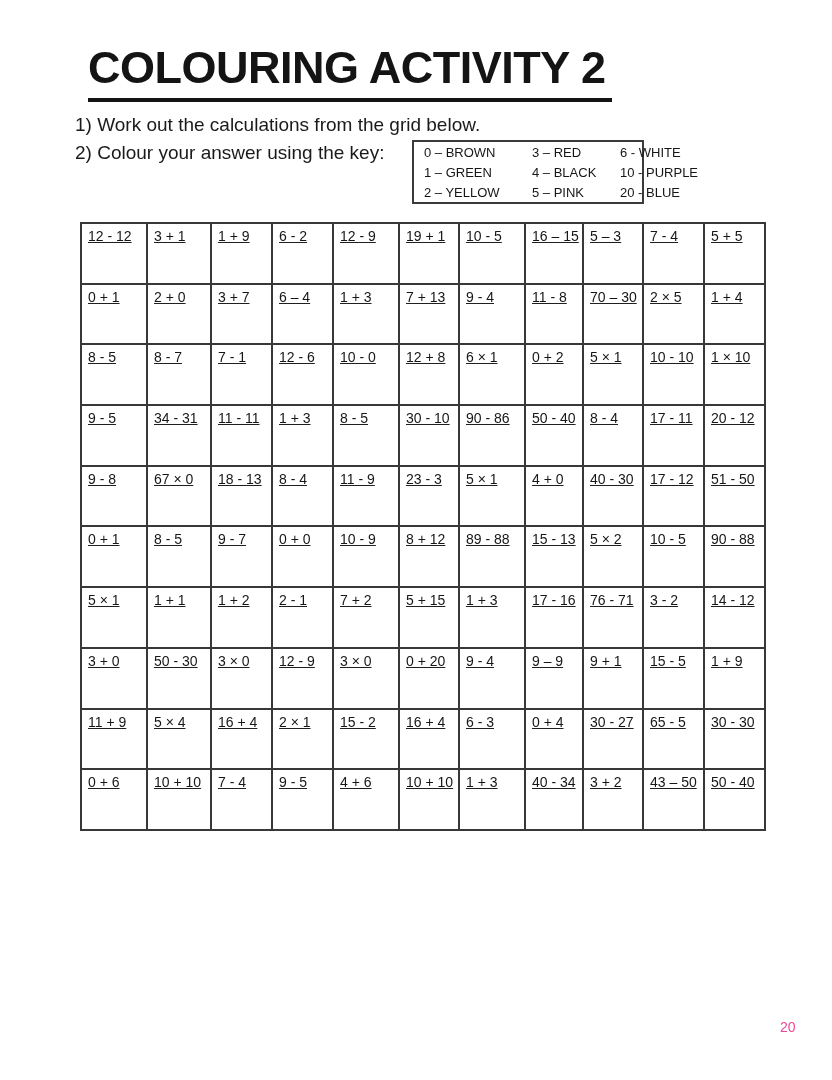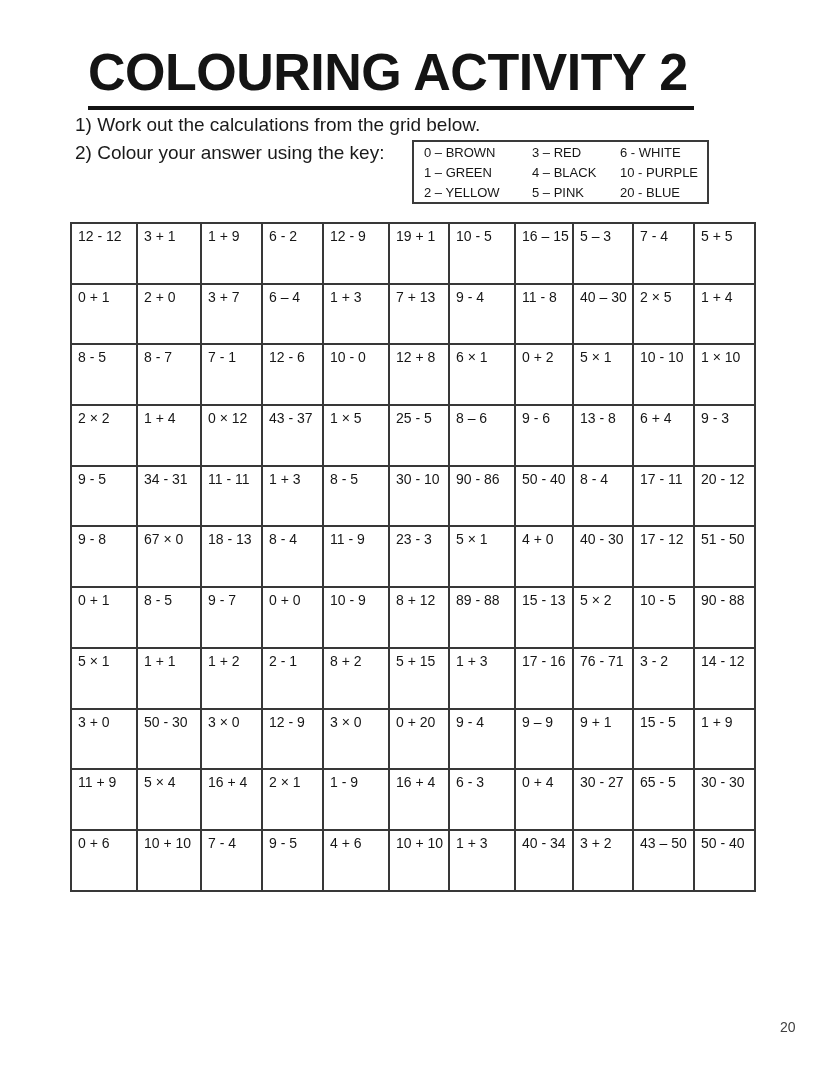--- a/index.html
+++ b/index.html
@@ -2,47 +2,47 @@
 <html><head>
 <meta charset="utf-8">
 <style>
   html, body { margin:0; padding:0; }
   body {
     width:832px; height:1080px; background:#ffffff; position:relative;
     font-family:"Liberation Sans", sans-serif; color:#1f1f1f; overflow:hidden;
   }
   .page-title {
     position:absolute; left:88px; top:42px; margin:0;
-    font-size:52px; font-weight:bold; letter-spacing:-0.5px; color:#141414;
+    font-size:45px; font-weight:bold; letter-spacing:-0.5px; color:#141414;
     white-space:nowrap;
   }
   .page-title .underline-wrap {
     display:inline-block; border-bottom:4px solid #141414; padding:0 6px 4px 0;
   }
   .instruction { position:absolute; left:75px; font-size:19px; color:#1a1a1a; white-space:nowrap; }
   .instruction-1 { top:114px; }
   .instruction-2 { top:142px; }
   .key-box {
-    position:absolute; left:412px; top:140px; width:297px; height:64px;
+    position:absolute; left:412px; top:140px; width:232px; height:64px;
     border:2px solid #3a3a3a; box-sizing:border-box; background:#fff;
     display:grid; grid-template-columns:108px 88px auto;
     align-content:space-around; padding-left:10px; font-size:13px; color:#161616;
   }
   .key-entry { line-height:17px; white-space:nowrap; }
   .calc-grid {
-    position:absolute; left:70px; top:222px;
-    border-collapse:collapse; table-layout:fixed;
+    position:absolute; left:80px; top:222px;
+    border-collapse:collapse; table-layout:fixed;text-decoration:underline;
   }
   .calc-grid td {
     border:2px solid #383838; box-sizing:border-box;
     height:60.7px; vertical-align:top; text-align:left;
     padding:4px 2px 0 6px; font-size:14px; color:#161616; white-space:nowrap;
     background:#ffffff;
   }
-  .page-number { position:absolute; left:780px; top:1019px; font-size:14px; color:#404040; }
+  .page-number { position:absolute; left:780px; top:1019px; font-size:14px; color:#ec4899; }
 </style>
 </head>
 <body>
 
 <h1 class="page-title"><span class="underline-wrap">COLOURING ACTIVITY 2</span></h1>
 
 <div class="instruction instruction-1">1) Work out the calculations from the grid below.</div>
 <div class="instruction instruction-2">2) Colour your answer using the key:</div>
 
 <div class="key-box">
@@ -87,51 +87,38 @@
       </tr>
       <tr>
         <td>0 + 1</td>
         <td>2 + 0</td>
         <td>3 + 7</td>
         <td>6 – 4</td>
         <td>1 + 3</td>
         <td>7 + 13</td>
         <td>9 - 4</td>
         <td>11 - 8</td>
-        <td>40 – 30</td>
+        <td>70 – 30</td>
         <td>2 × 5</td>
         <td>1 + 4</td>
       </tr>
       <tr>
         <td>8 - 5</td>
         <td>8 - 7</td>
         <td>7 - 1</td>
         <td>12 - 6</td>
         <td>10 - 0</td>
         <td>12 + 8</td>
         <td>6 × 1</td>
         <td>0 + 2</td>
         <td>5 × 1</td>
         <td>10 - 10</td>
         <td>1 × 10</td>
       </tr>
       <tr>
-        <td>2 × 2</td>
-        <td>1 + 4</td>
-        <td>0 × 12</td>
-        <td>43 - 37</td>
-        <td>1 × 5</td>
-        <td>25 - 5</td>
-        <td>8 – 6</td>
-        <td>9 - 6</td>
-        <td>13 - 8</td>
-        <td>6 + 4</td>
-        <td>9 - 3</td>
-      </tr>
-      <tr>
         <td>9 - 5</td>
         <td>34 - 31</td>
         <td>11 - 11</td>
         <td>1 + 3</td>
         <td>8 - 5</td>
         <td>30 - 10</td>
         <td>90 - 86</td>
         <td>50 - 40</td>
         <td>8 - 4</td>
         <td>17 - 11</td>
@@ -161,21 +148,21 @@
         <td>15 - 13</td>
         <td>5 × 2</td>
         <td>10 - 5</td>
         <td>90 - 88</td>
       </tr>
       <tr>
         <td>5 × 1</td>
         <td>1 + 1</td>
         <td>1 + 2</td>
         <td>2 - 1</td>
-        <td>8 + 2</td>
+        <td>7 + 2</td>
         <td>5 + 15</td>
         <td>1 + 3</td>
         <td>17 - 16</td>
         <td>76 - 71</td>
         <td>3 - 2</td>
         <td>14 - 12</td>
       </tr>
       <tr>
         <td>3 + 0</td>
         <td>50 - 30</td>
@@ -187,21 +174,21 @@
         <td>9 – 9</td>
         <td>9 + 1</td>
         <td>15 - 5</td>
         <td>1 + 9</td>
       </tr>
       <tr>
         <td>11 + 9</td>
         <td>5 × 4</td>
         <td>16 + 4</td>
         <td>2 × 1</td>
-        <td>1 - 9</td>
+        <td>15 - 2</td>
         <td>16 + 4</td>
         <td>6 - 3</td>
         <td>0 + 4</td>
         <td>30 - 27</td>
         <td>65 - 5</td>
         <td>30 - 30</td>
       </tr>
       <tr>
         <td>0 + 6</td>
         <td>10 + 10</td>

